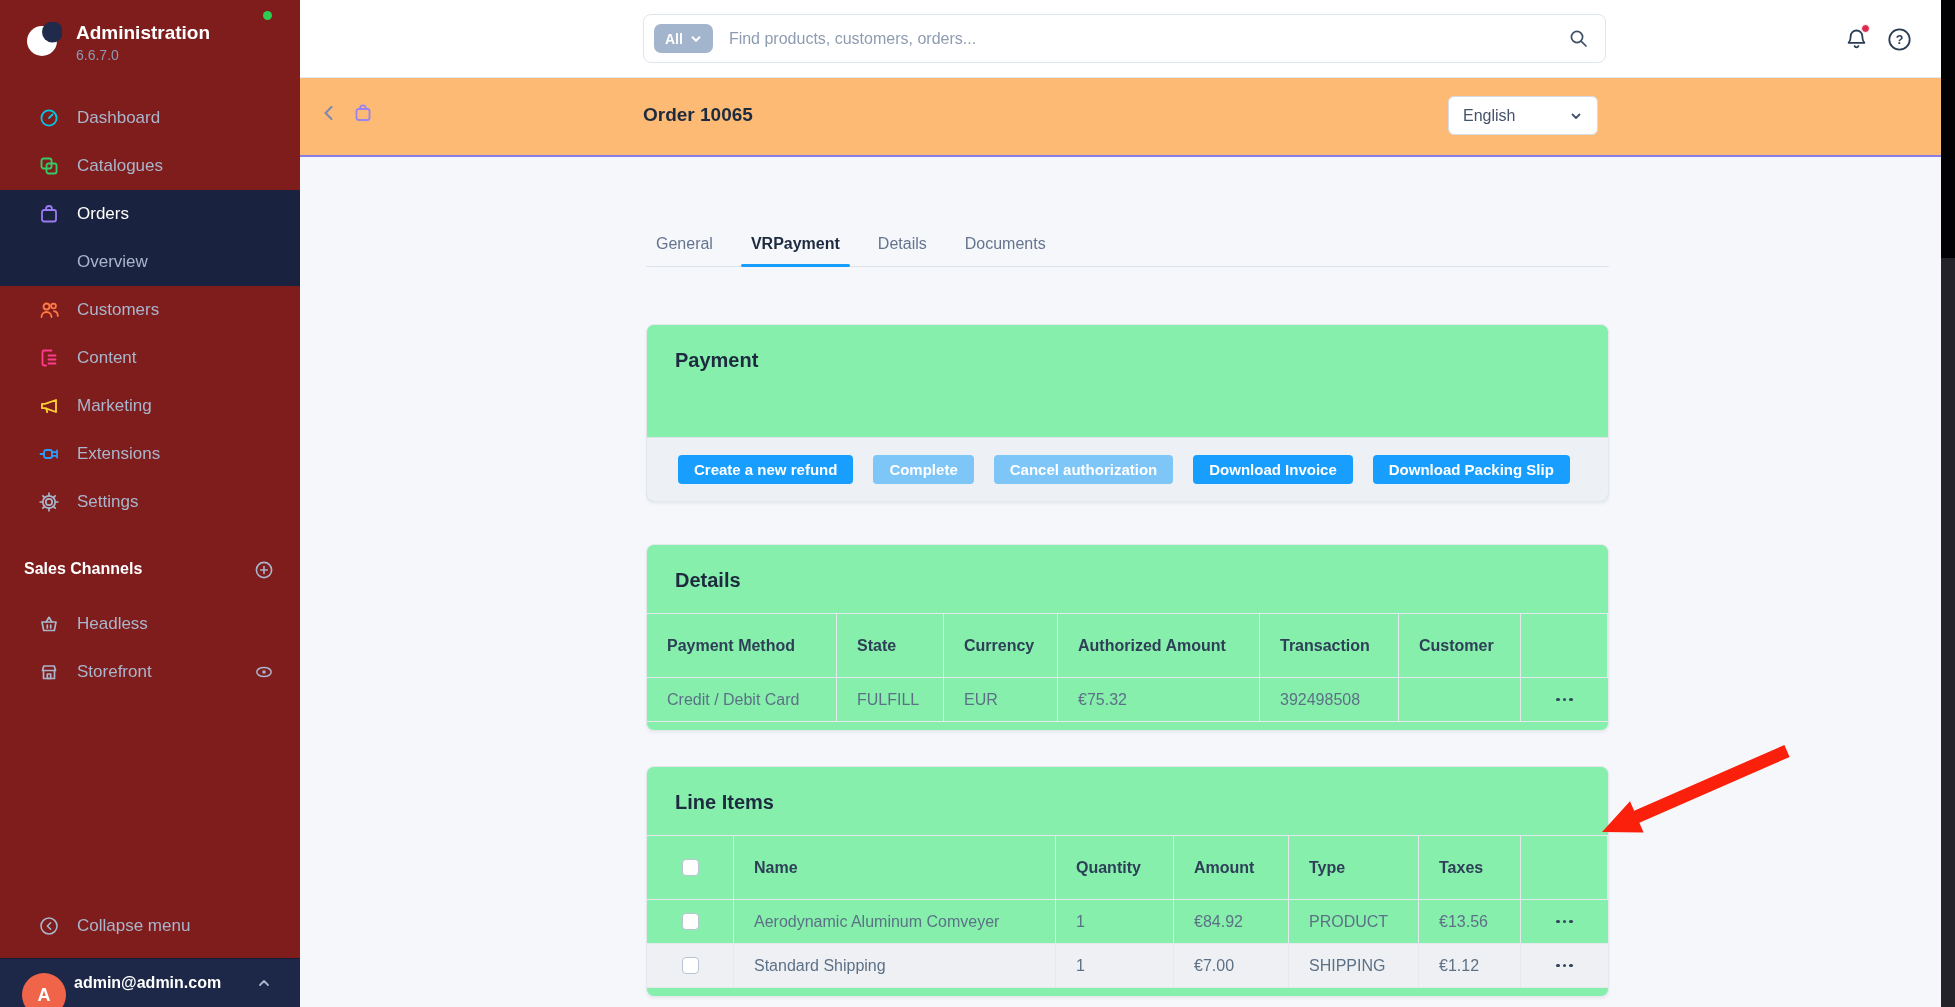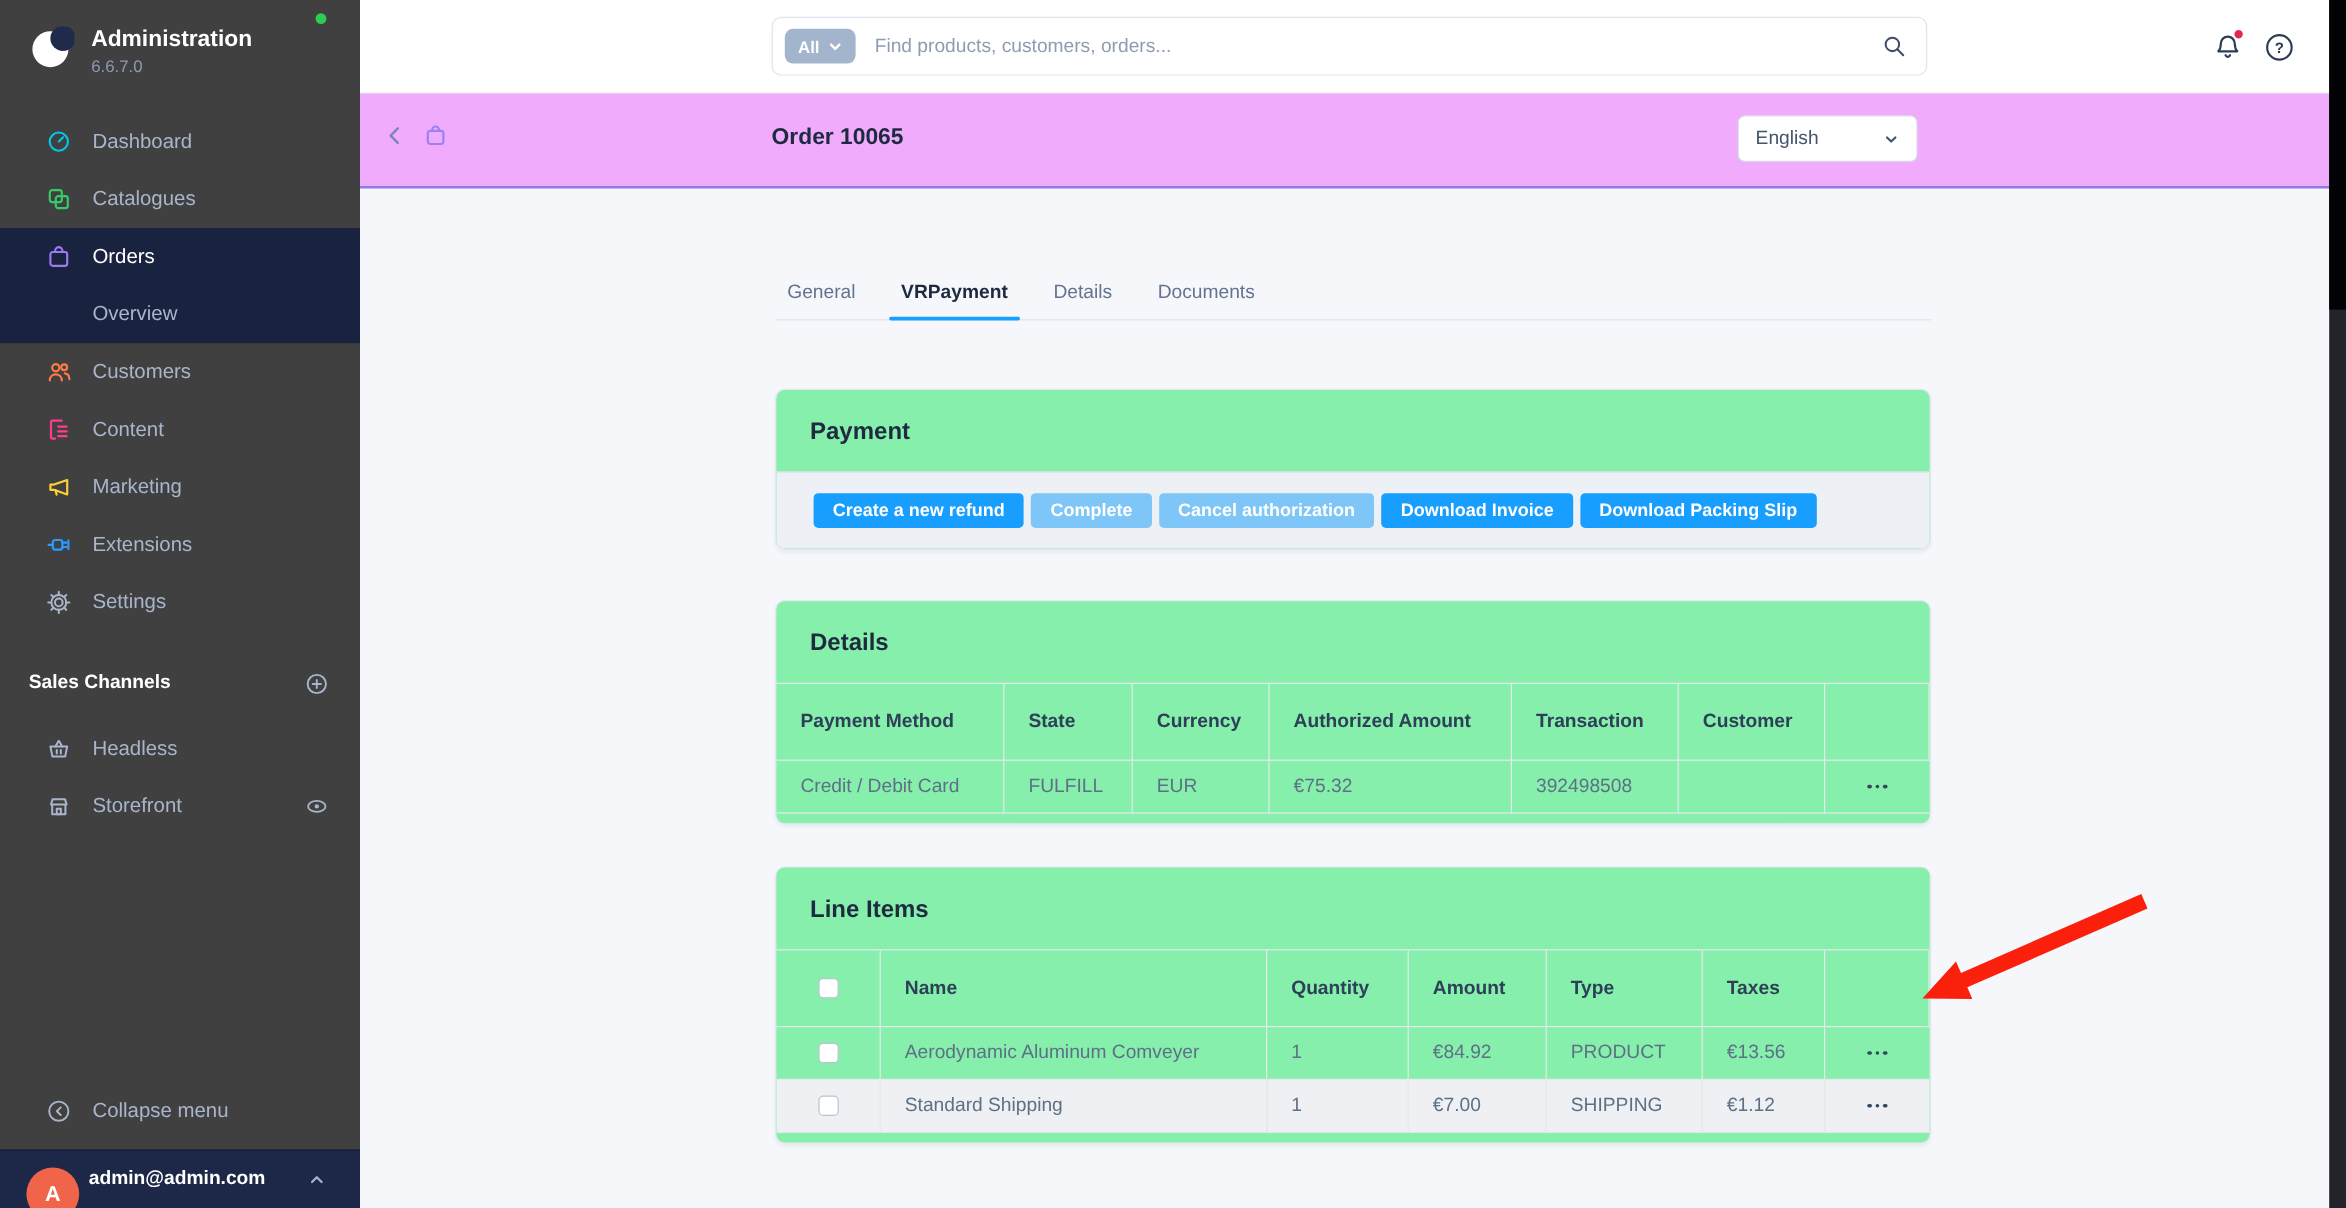--- a/index.html
+++ b/index.html
@@ -5,21 +5,21 @@
   * { margin:0; padding:0; box-sizing:border-box; }
   html,body { background:#e8eaef; }
   .app {
     position:relative; width:1955px; height:1007px; overflow:hidden;
     background:#f5f7fa; font-family:"Liberation Sans","DejaVu Sans",sans-serif;
   }
 
   
   .sidebar {
     position:absolute; left:0; top:0; width:300px; height:100%;
-    background:#404040; display:flex; flex-direction:column; z-index:5;
+    background:#7f1d1d; display:flex; flex-direction:column; z-index:5;
   }
   .sb-header { display:flex; align-items:flex-start; padding:22px 24px 0 24px; height:94px; position:relative; }
   .logo { width:38px; height:38px; flex:0 0 38px; }
   .sb-title-wrap { margin-left:14px; }
   .sb-title { color:#fff; font-size:19px; font-weight:bold; line-height:1.15; }
   .sb-version { color:#8d9ab5; font-size:14px; margin-top:3px; }
   .status-dot { position:absolute; right:28px; top:11px; width:9px; height:9px; border-radius:50%; background:#2ecc52; }
 
   .sb-nav { display:flex; flex-direction:column; }
   .sb-item { display:flex; align-items:center; height:48px; padding-left:38px; cursor:pointer;text-align:right; }
@@ -70,21 +70,21 @@
     flex:1; border:none; outline:none; font-size:16px; color:#44546b; margin-left:16px;
     font-family:inherit; background:transparent;
   }
   .search-input::placeholder { color:#8e9cb1; }
   .search-mag { width:21px; height:21px; cursor:pointer; }
   .topbar-actions { position:absolute; right:42px; top:26px; display:flex; align-items:center; gap:16px; }
   .icon-btn { position:relative; width:27px; height:27px; cursor:pointer; }
   .icon-btn svg { width:27px; height:27px; }
   .notif-dot { position:absolute; right:0px; top:-2px; width:9px; height:9px; border-radius:50%; background:#de2a4e; border:1.5px solid #fff; }
 
-  .smartbar { position:relative; height:79px; background:#f0abfc; }
+  .smartbar { position:relative; height:79px; background:#fdba74; }
   .smart-left { position:absolute; left:18px; top:24px; display:flex; align-items:center; gap:12px; }
   .back-btn { width:22px; height:22px; cursor:pointer; }
   .module-icon { width:22px; height:22px; }
   .page-title { position:absolute; left:343px; top:26px; font-size:19px; font-weight:bold; color:#1d2a3f; }
   .lang-select {
     position:absolute; left:1148px; top:18px; width:150px; height:39px;
     border:1px solid #d5dce5; border-radius:6px; background:#fff;
     display:flex; align-items:center; padding:0 14px; cursor:pointer;
   }
   .lang-label { flex:1; font-size:16px; color:#44546b; }
@@ -104,21 +104,21 @@
   .card {
     background:#86efac; border:1px solid #e3e8ef; border-radius:8px;
     box-shadow:0 2px 3px rgba(25,39,68,0.05); overflow:hidden;
   }
   .card-payment { margin-top:57px; }
   .card-details { margin-top:42px; }
   .card-lineitems { margin-top:35px; margin-bottom:40px; }
   .card-title { font-size:20px; font-weight:bold; color:#1d2a3f; padding:24px 28px 21px 28px; }
 
   .payment-footer {
-    border-top:1px solid #dfe3ea; background:#edf0f4; padding:17px 31px; display:flex; gap:6px;
+    border-top:1px solid #dfe3ea; background:#edf0f4; padding:17px 31px; display:flex; gap:20px;margin-top:44px;
   }
   .btn {
     height:29px; border:none; border-radius:4px; background:#189eff; color:#fff;
     font-size:15px; font-weight:bold; padding:0 16px; cursor:pointer; font-family:inherit;
   }
   .btn-disabled { background:#7ec5f8; cursor:default; }
 
   
   .grid { display:grid; border-top:1px solid #e5e9ed; }
   .grid-details { grid-template-columns:190px 107px 114px 202px 139px 1fr 87px; }

